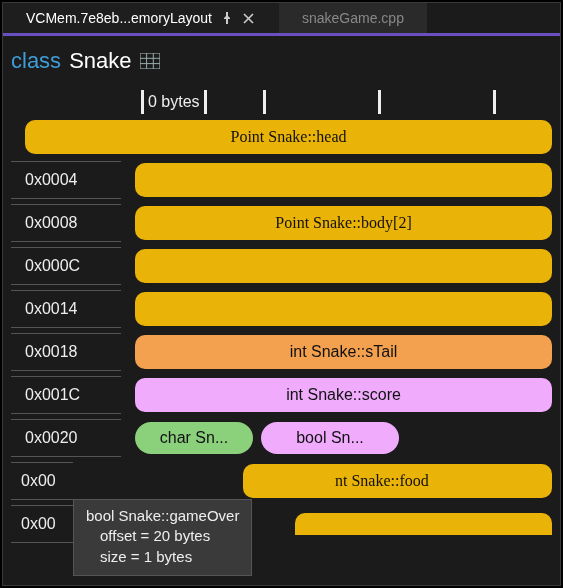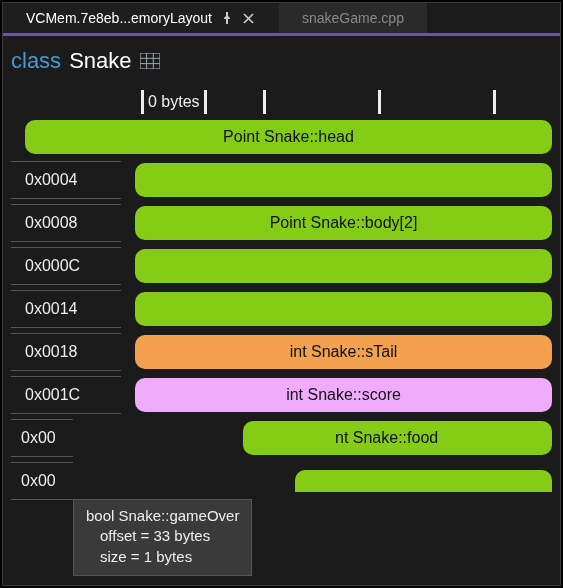--- a/index.html
+++ b/index.html
@@ -134,21 +134,21 @@
     flex:1;
     height: 34px;
     border-radius: 10px;
     display:flex;
     align-items:center;
     justify-content:center;
     color:#111;
     font-size:16px;
     box-sizing:border-box;
   }
-  .blue { background:#84cc16; }
+  .blue { background:#eab308;font-family:Liberation Serif, serif; }
   .orange { background:#f3a14f; }
   .purple { background:#f0abfc; }
   .green  { background:#8bd17c; }
   .pill {
     height:32px;
     border-radius:18px;
     padding: 0 14px;
     display:flex; align-items:center; justify-content:center;
     color:#111; font-size:16px;
   }
@@ -276,37 +276,44 @@
         </div>
       </div>
 
       <div class="row">
         <div class="addr">0x001C</div>
         <div class="bar-area">
           <div class="bar purple">int Snake::score</div>
         </div>
       </div>
 
+      <div class="row">
+        <div class="addr">0x0020</div>
+        <div class="bar-area" style="justify-content:flex-start">
+          <div class="pill green">char Sn...</div>
+          <div class="pill purple">bool Sn...</div>
+        </div>
+      </div>
 
       <div class="row partial">
         <div class="addr">0x00</div>
         <div class="bar-area">
           <div class="bar blue" style="justify-content:flex-start;padding-left:92px">nt Snake::food</div>
         </div>
       </div>
 
       <div class="row partial2">
         <div class="addr">0x00</div>
         <div class="bar-area">
           <div class="bar blue" style="height:22px;border-radius:10px 10px 0 0"></div>
         </div>
       </div>
 
     </div>
   </div>
 
   <div class="tooltip">
     <div>bool Snake::gameOver</div>
-    <div style="padding-left:14px">offset = 33 bytes</div>
+    <div style="padding-left:14px">offset = 20 bytes</div>
     <div style="padding-left:14px">size = 1 bytes</div>
   </div>
 
 </div>
 
 </body></html>

